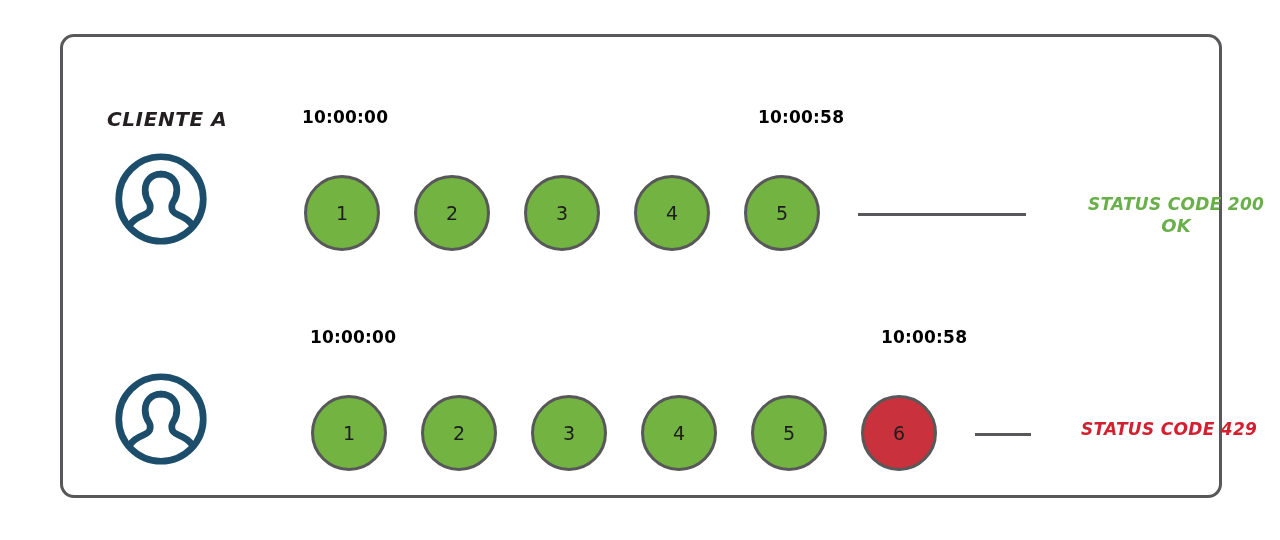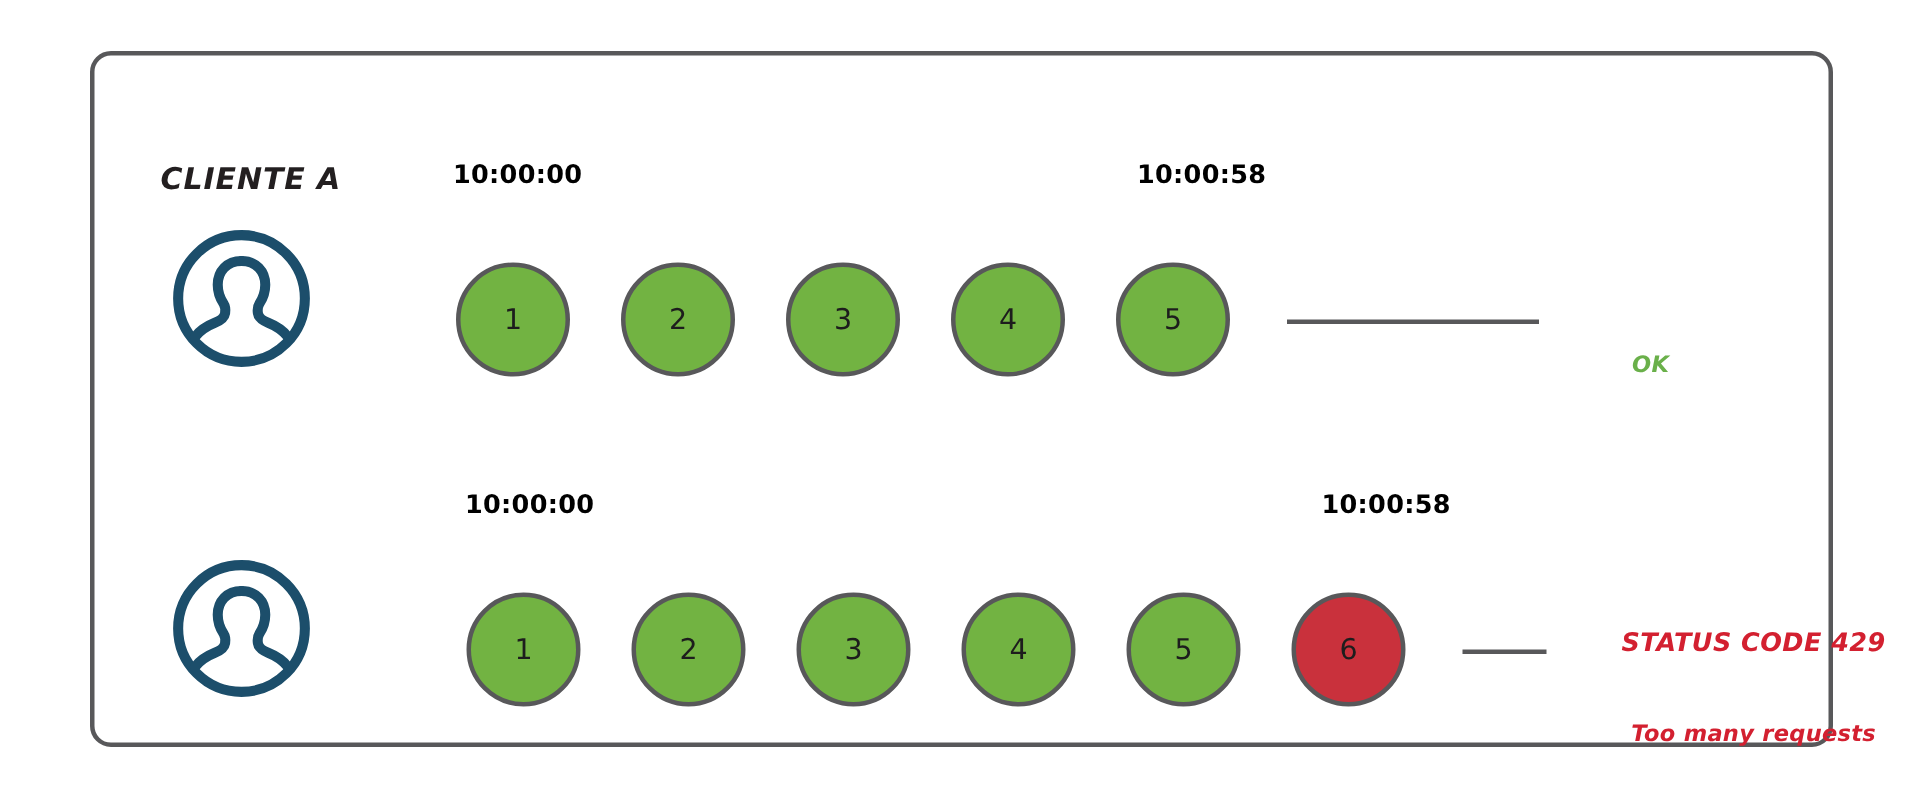--- a/index.html
+++ b/index.html
@@ -110,21 +110,21 @@
   .status-label {
     position: absolute;
     text-align: center;
     font-family: "DejaVu Sans", sans-serif;
     font-style: italic;
     font-weight: 600;
     line-height: 1.22;
     white-space: nowrap;
   }
   .status-label .line1 { display: block; font-size: 17px; letter-spacing: 0.3px; }
-  .status-label .line2 { display: block; font-size: 15px; letter-spacing: 0.2px; margin-top: 40px; }
+  .status-label .line2 { display: block; font-size: 18px; letter-spacing: 0.2px; }
 
   #status-a {
     left: 1025px;
     top: 131px;
     color: #6ab04a;
   }
   #status-b {
     left: 1018px;
     top: 136px;
     color: #d32030;
@@ -173,20 +173,21 @@
       </div>
       <div class="req-node ok" style="left:571px;">
         <span>4</span>
       </div>
       <div class="req-node ok" style="left:681px;">
         <span>5</span>
       </div>
     </div>
 
     <div class="status-label" id="status-a">
+      <span class="line1">STATUS CODE 200</span>
       <span class="line2">OK</span>
     </div>
   </div>
 
   <div class="client-row" id="row-client-b">
 
 
     <div class="avatar-icon">
       <svg viewBox="0 0 100 100" xmlns="http://www.w3.org/2000/svg">
         <circle cx="50" cy="50" r="44" fill="none" stroke="#1c4e6b" stroke-width="7"></circle>
@@ -226,17 +227,16 @@
       <div class="req-node ok" style="left:688px;">
         <span>5</span>
       </div>
       <div class="req-node blocked" style="left:798px;">
         <span>6</span>
       </div>
     </div>
 
     <div class="status-label" id="status-b">
       <span class="line1">STATUS CODE 429</span>
-      <span class="line2">Too many requests</span>
     </div>
   </div>
 
 </div>
 
 </body></html>

